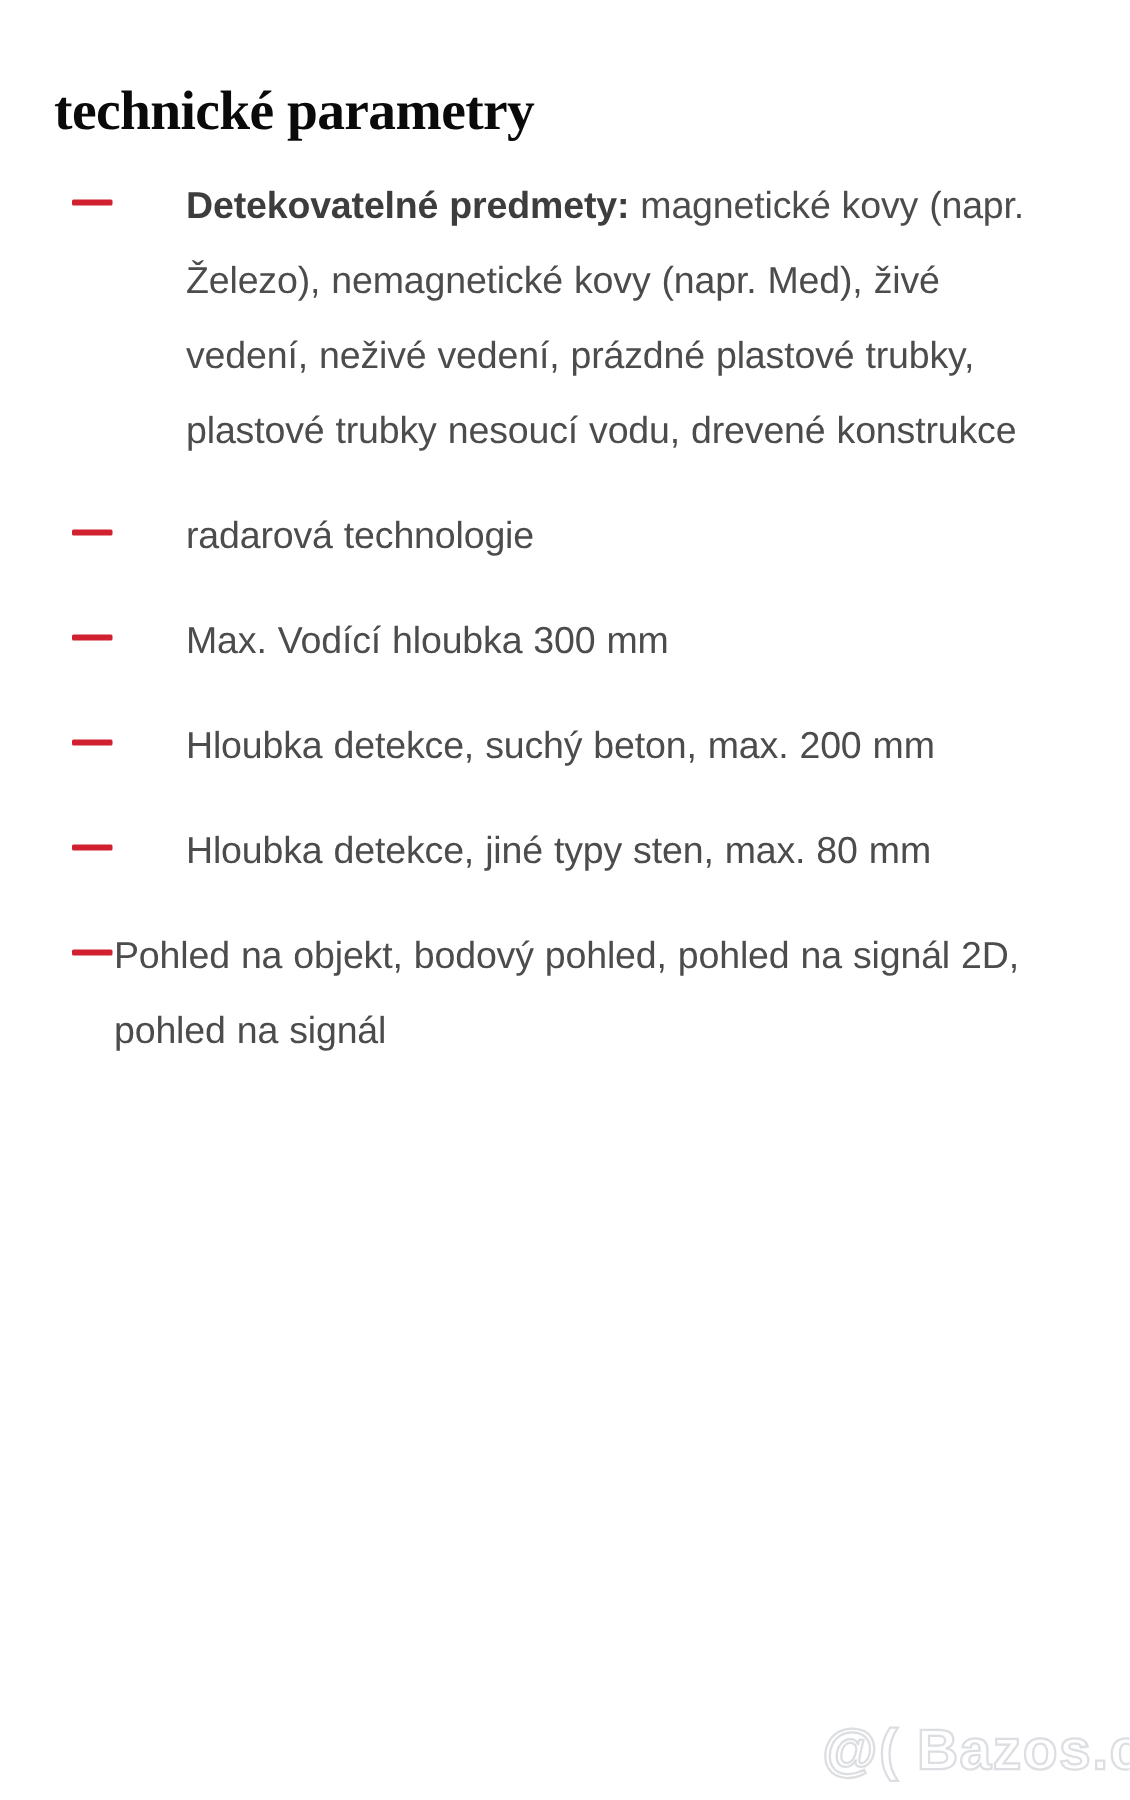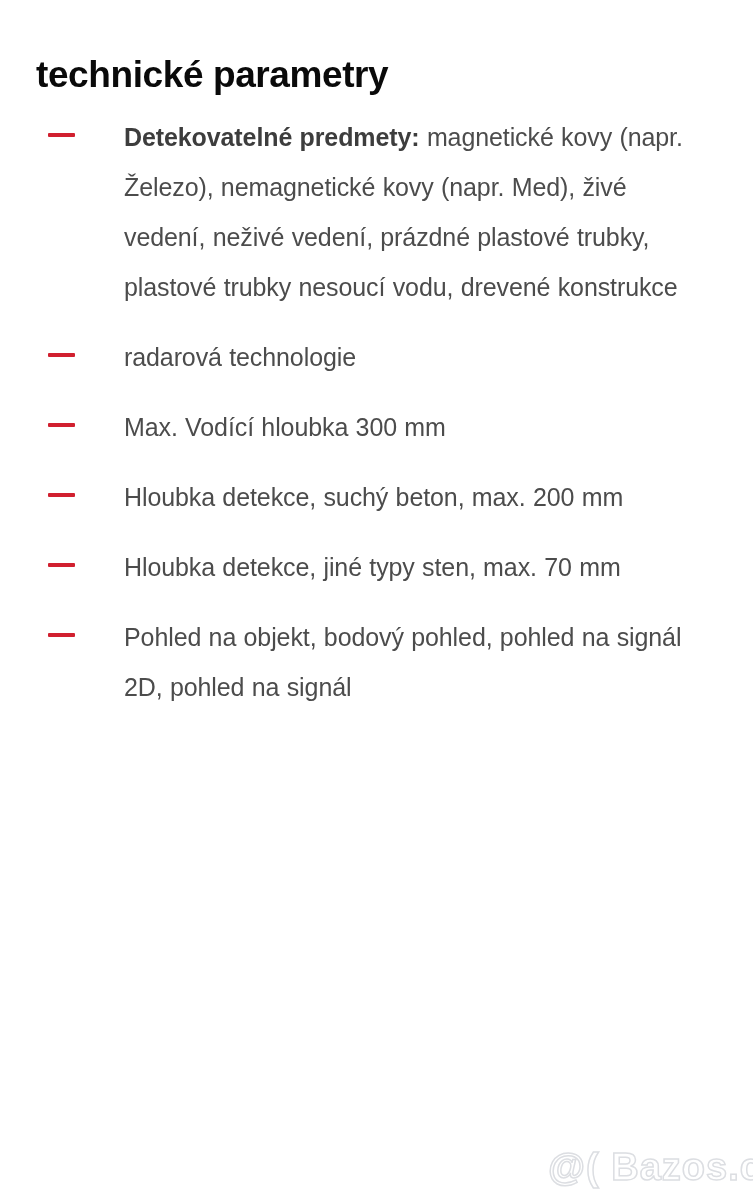--- a/index.html
+++ b/index.html
@@ -26,20 +26,21 @@
   .page-title {
     position: absolute;
     left: 36px;
     top: 27px;
     font-size: 37px;
     line-height: 46px;
     font-weight: bold;
     color: #0a0a0a;
     letter-spacing: -0.4px;
     white-space: nowrap;
+    font-family: Liberation Serif, serif;
   }
 
   .spec-list {
     position: absolute;
     left: 0;
     top: 112px;
     width: 753px;
     margin: 0;
     padding: 0;
     list-style: none;
@@ -48,20 +49,21 @@
   .spec-item {
     position: relative;
     padding-left: 96px;
     padding-right: 44px;
     margin: 0 0 20px 0;
     min-height: 50px;
   }
 
   .spec-item:last-child {
     margin-bottom: 0;
+    padding-left: 48px;
   }
 
   .dash-icon {
     position: absolute;
     left: 48px;
     top: 21px;
     width: 27px;
     height: 4px;
     background: #d1202f;
     border-radius: 1px;
@@ -121,21 +123,21 @@
     </li>
 
     <li class="spec-item">
       <span class="dash-icon"></span>
       <span class="spec-text"><span>Hloubka detekce, suchý beton, max. 200 mm</span></span>
     </li>
 
 
     <li class="spec-item">
       <span class="dash-icon"></span>
-      <span class="spec-text"><span>Hloubka detekce, jiné typy sten, max. 70 mm</span></span>
+      <span class="spec-text"><span>Hloubka detekce, jiné typy sten, max. 80 mm</span></span>
     </li>
 
 
 
     <li class="spec-item">
       <span class="dash-icon"></span>
       <span class="spec-text"><span>Pohled na objekt, bodový pohled, pohled na signál 2D, pohled na signál</span></span>
     </li>
 
   </ul>

